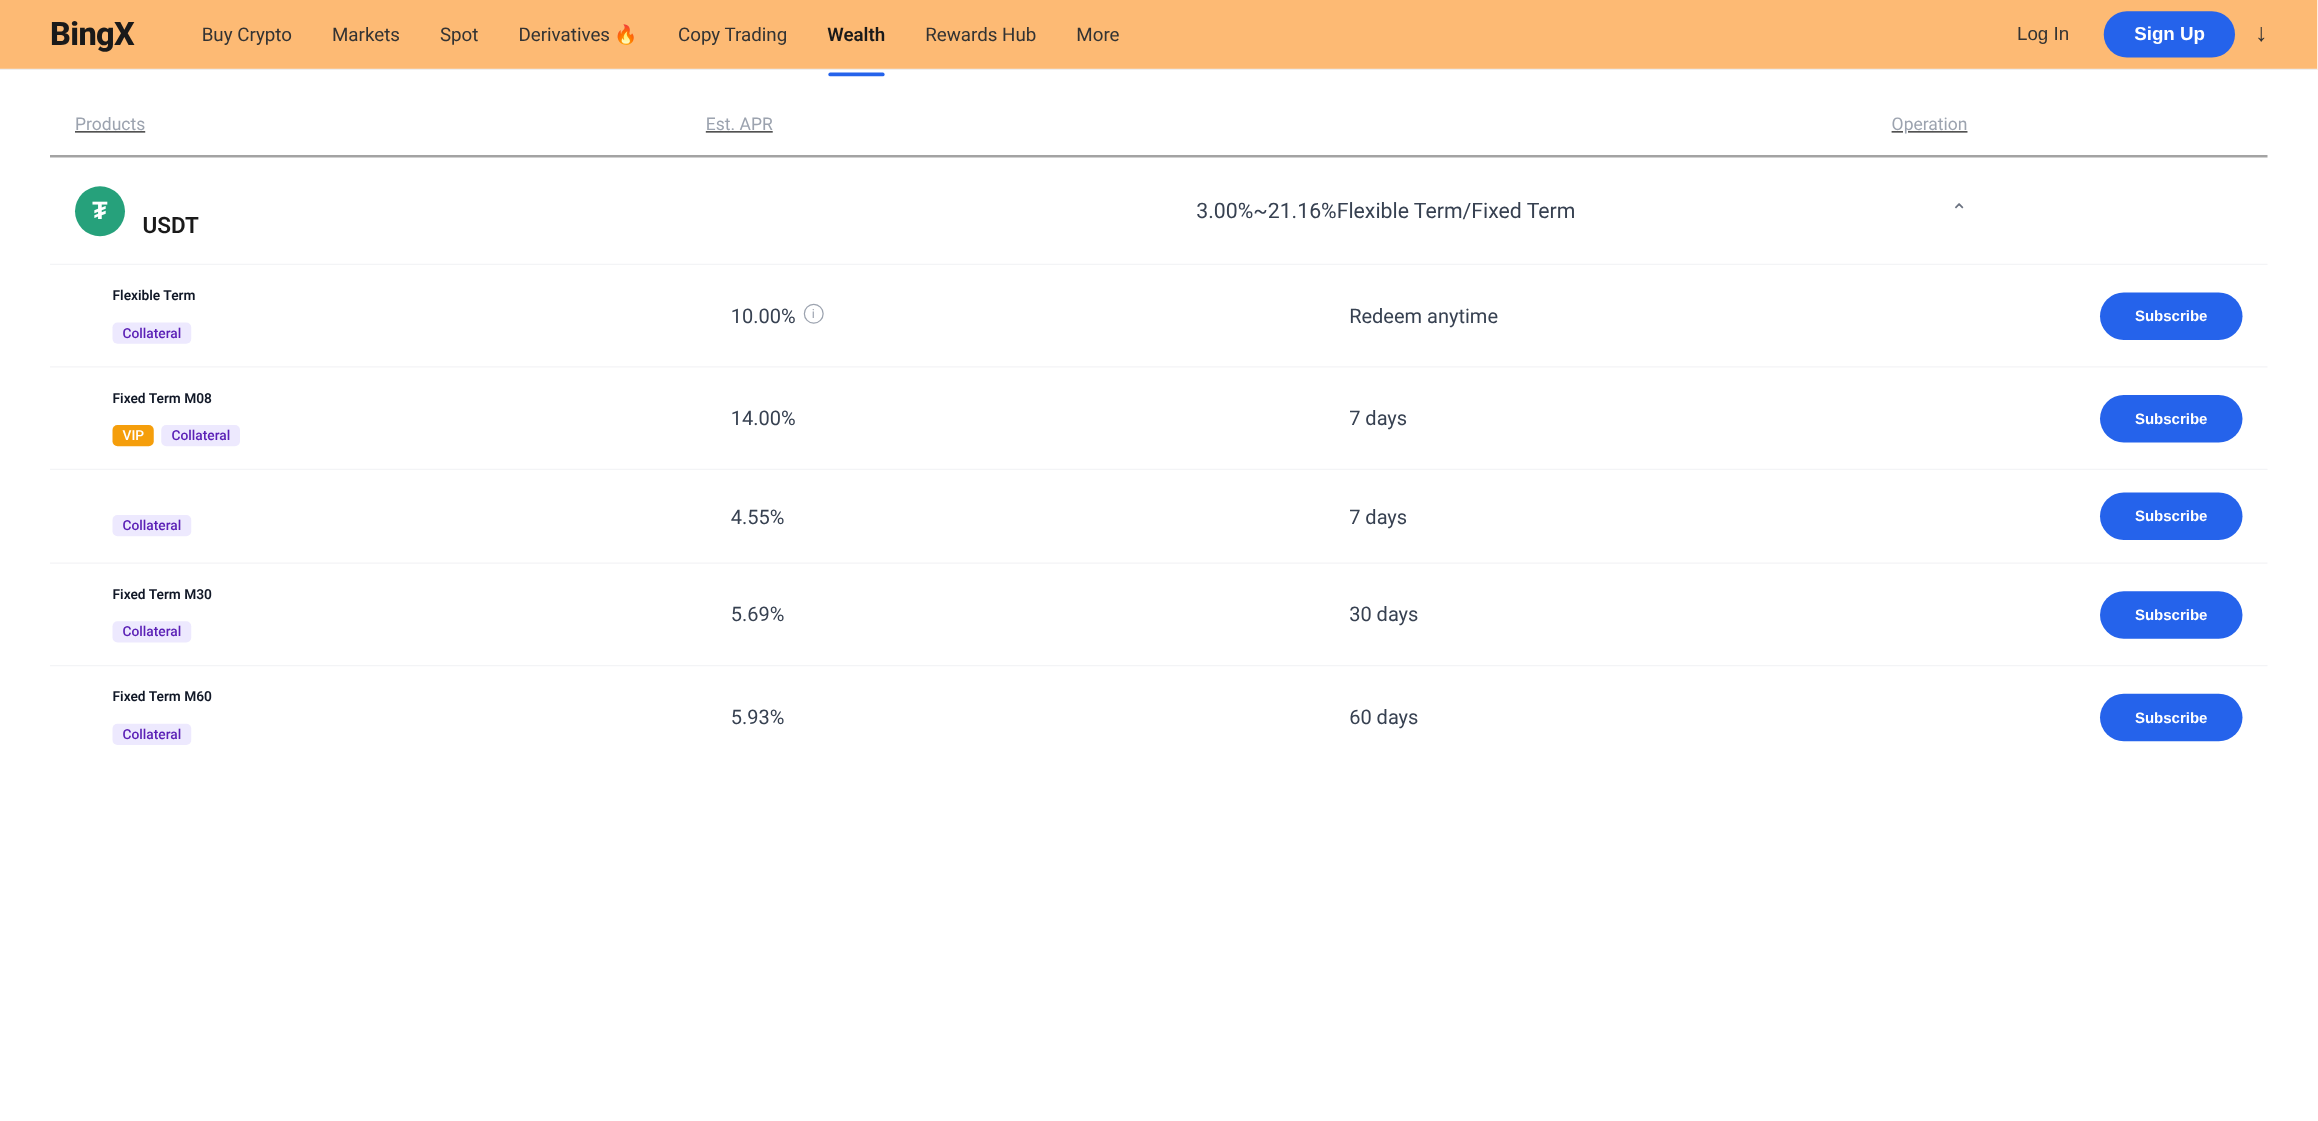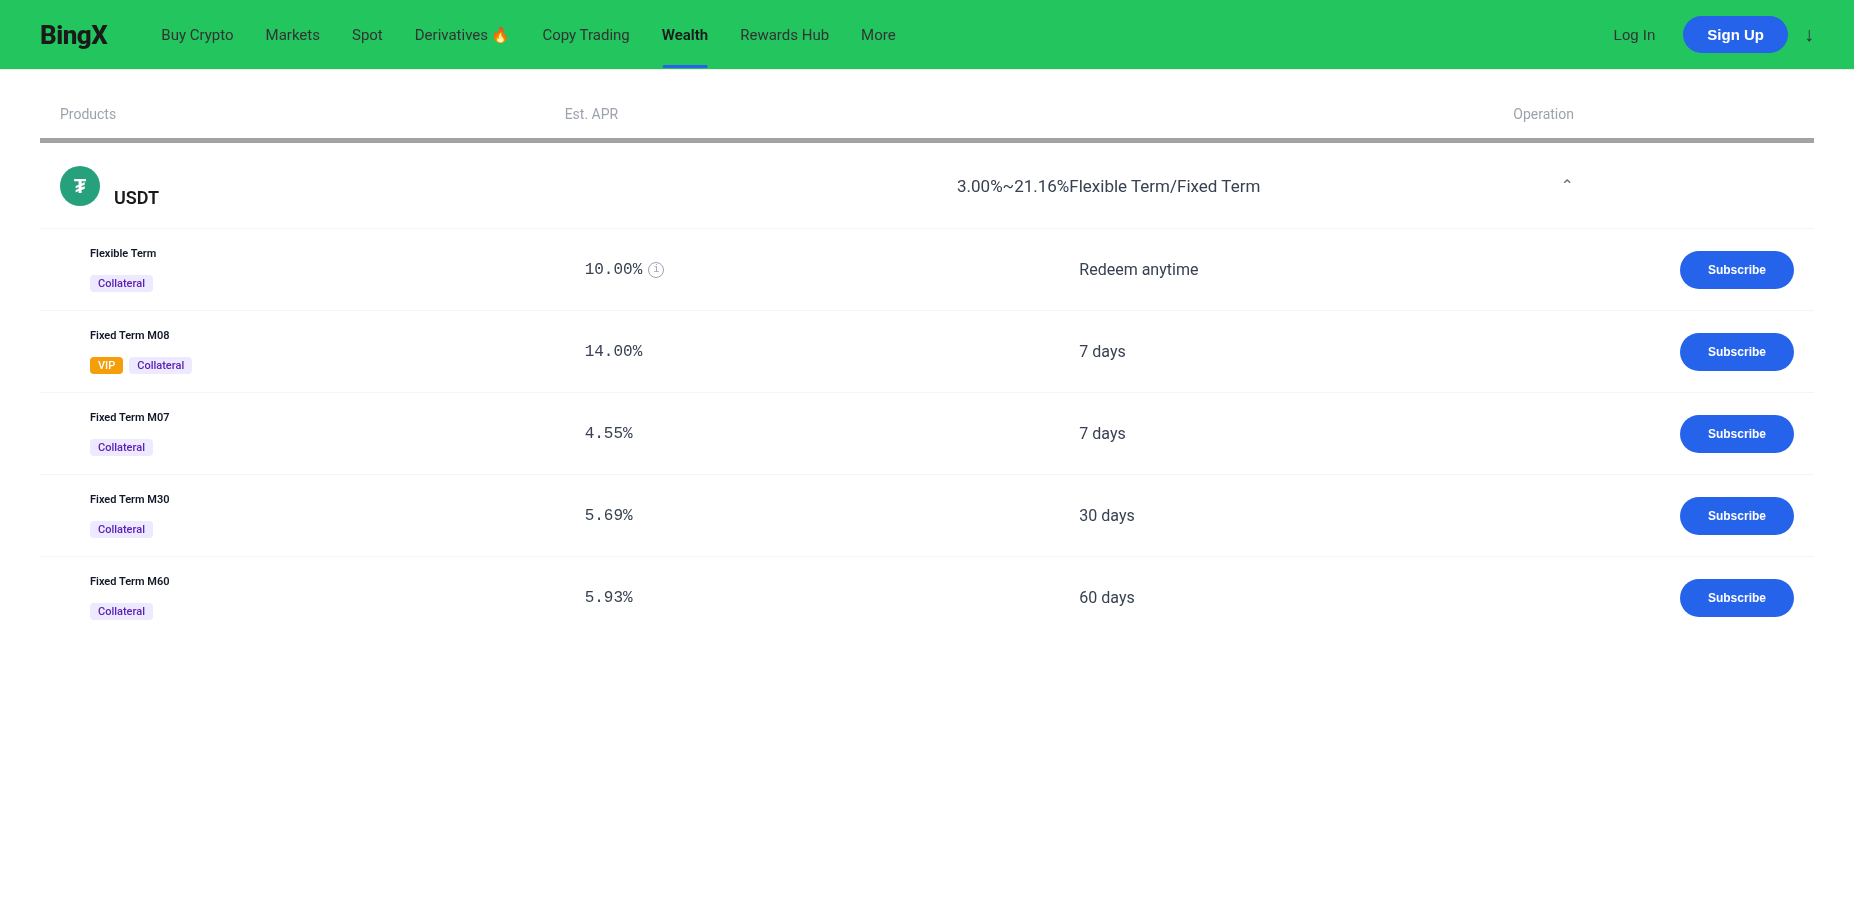--- a/index.html
+++ b/index.html
@@ -3,25 +3,25 @@
   <meta charset="utf-8">
   <style>
     * { margin: 0; padding: 0; box-sizing: border-box; }
     body { font-family: -apple-system, BlinkMacSystemFont, 'Segoe UI', Roboto, sans-serif; background: #fff; color: #1a1a1a; }
 
     
     .header {
       display: flex;
       align-items: center;
       padding: 0 40px;
-      height: 70px;
+      height: 56px;
       border-bottom: 1px solid #eee;
       position: sticky;
       top: 0;
-      background: #22c55e;
+      background: #fdba74;
       z-index: 100;
     }
     .logo {
       font-size: 26px;
       font-weight: 800;
       color: #1a1a1a;
       margin-right: 40px;
       letter-spacing: -0.5px;
     }
     .nav {
@@ -89,21 +89,22 @@
 
     
     .main-content {
       padding: 20px 40px;
       max-width: 1854px;
     }
     .table-header {
       display: grid;
       grid-template-columns: 1fr 1fr 1fr 220px;
       padding: 16px 20px;
-      border-bottom: 5px solid #a3a3a3;
+      border-bottom: 2px solid #a3a3a3;
+      text-decoration: underline;
     }
     .table-header-cell {
       font-size: 14px;
       color: #9ca3af;
       font-weight: 400;
     }
     .table-header-cell:last-child {
       text-align: right;
     }
 
@@ -187,23 +188,21 @@
       color: #fff;
     }
     .badge-collateral {
       background: #ede9fe;
       color: #5b21b6;
     }
     .sub-apr {
       font-size: 16px;
       color: #374151;
       display: flex;
-      align-items: center;
       gap: 6px;
-      font-family: Liberation Mono, monospace;
     }
     .info-icon {
       width: 16px;
       height: 16px;
       border-radius: 50%;
       border: 1px solid #9ca3af;
       display: inline-flex;
       align-items: center;
       justify-content: center;
       font-size: 10px;
@@ -296,21 +295,20 @@
           </div>
         </div>
         <div class="sub-apr">14.00%</div>
         <div class="sub-duration">7 days</div>
         <div class="sub-operation">
           <button class="btn-subscribe">Subscribe</button>
         </div>
       </div>
       <div class="sub-row">
         <div>
-          <div class="product-name">Fixed Term M07</div>
           <div class="badges">
             <span class="badge badge-collateral">Collateral</span>
           </div>
         </div>
         <div class="sub-apr">4.55%</div>
         <div class="sub-duration">7 days</div>
         <div class="sub-operation">
           <button class="btn-subscribe">Subscribe</button>
         </div>
       </div>

